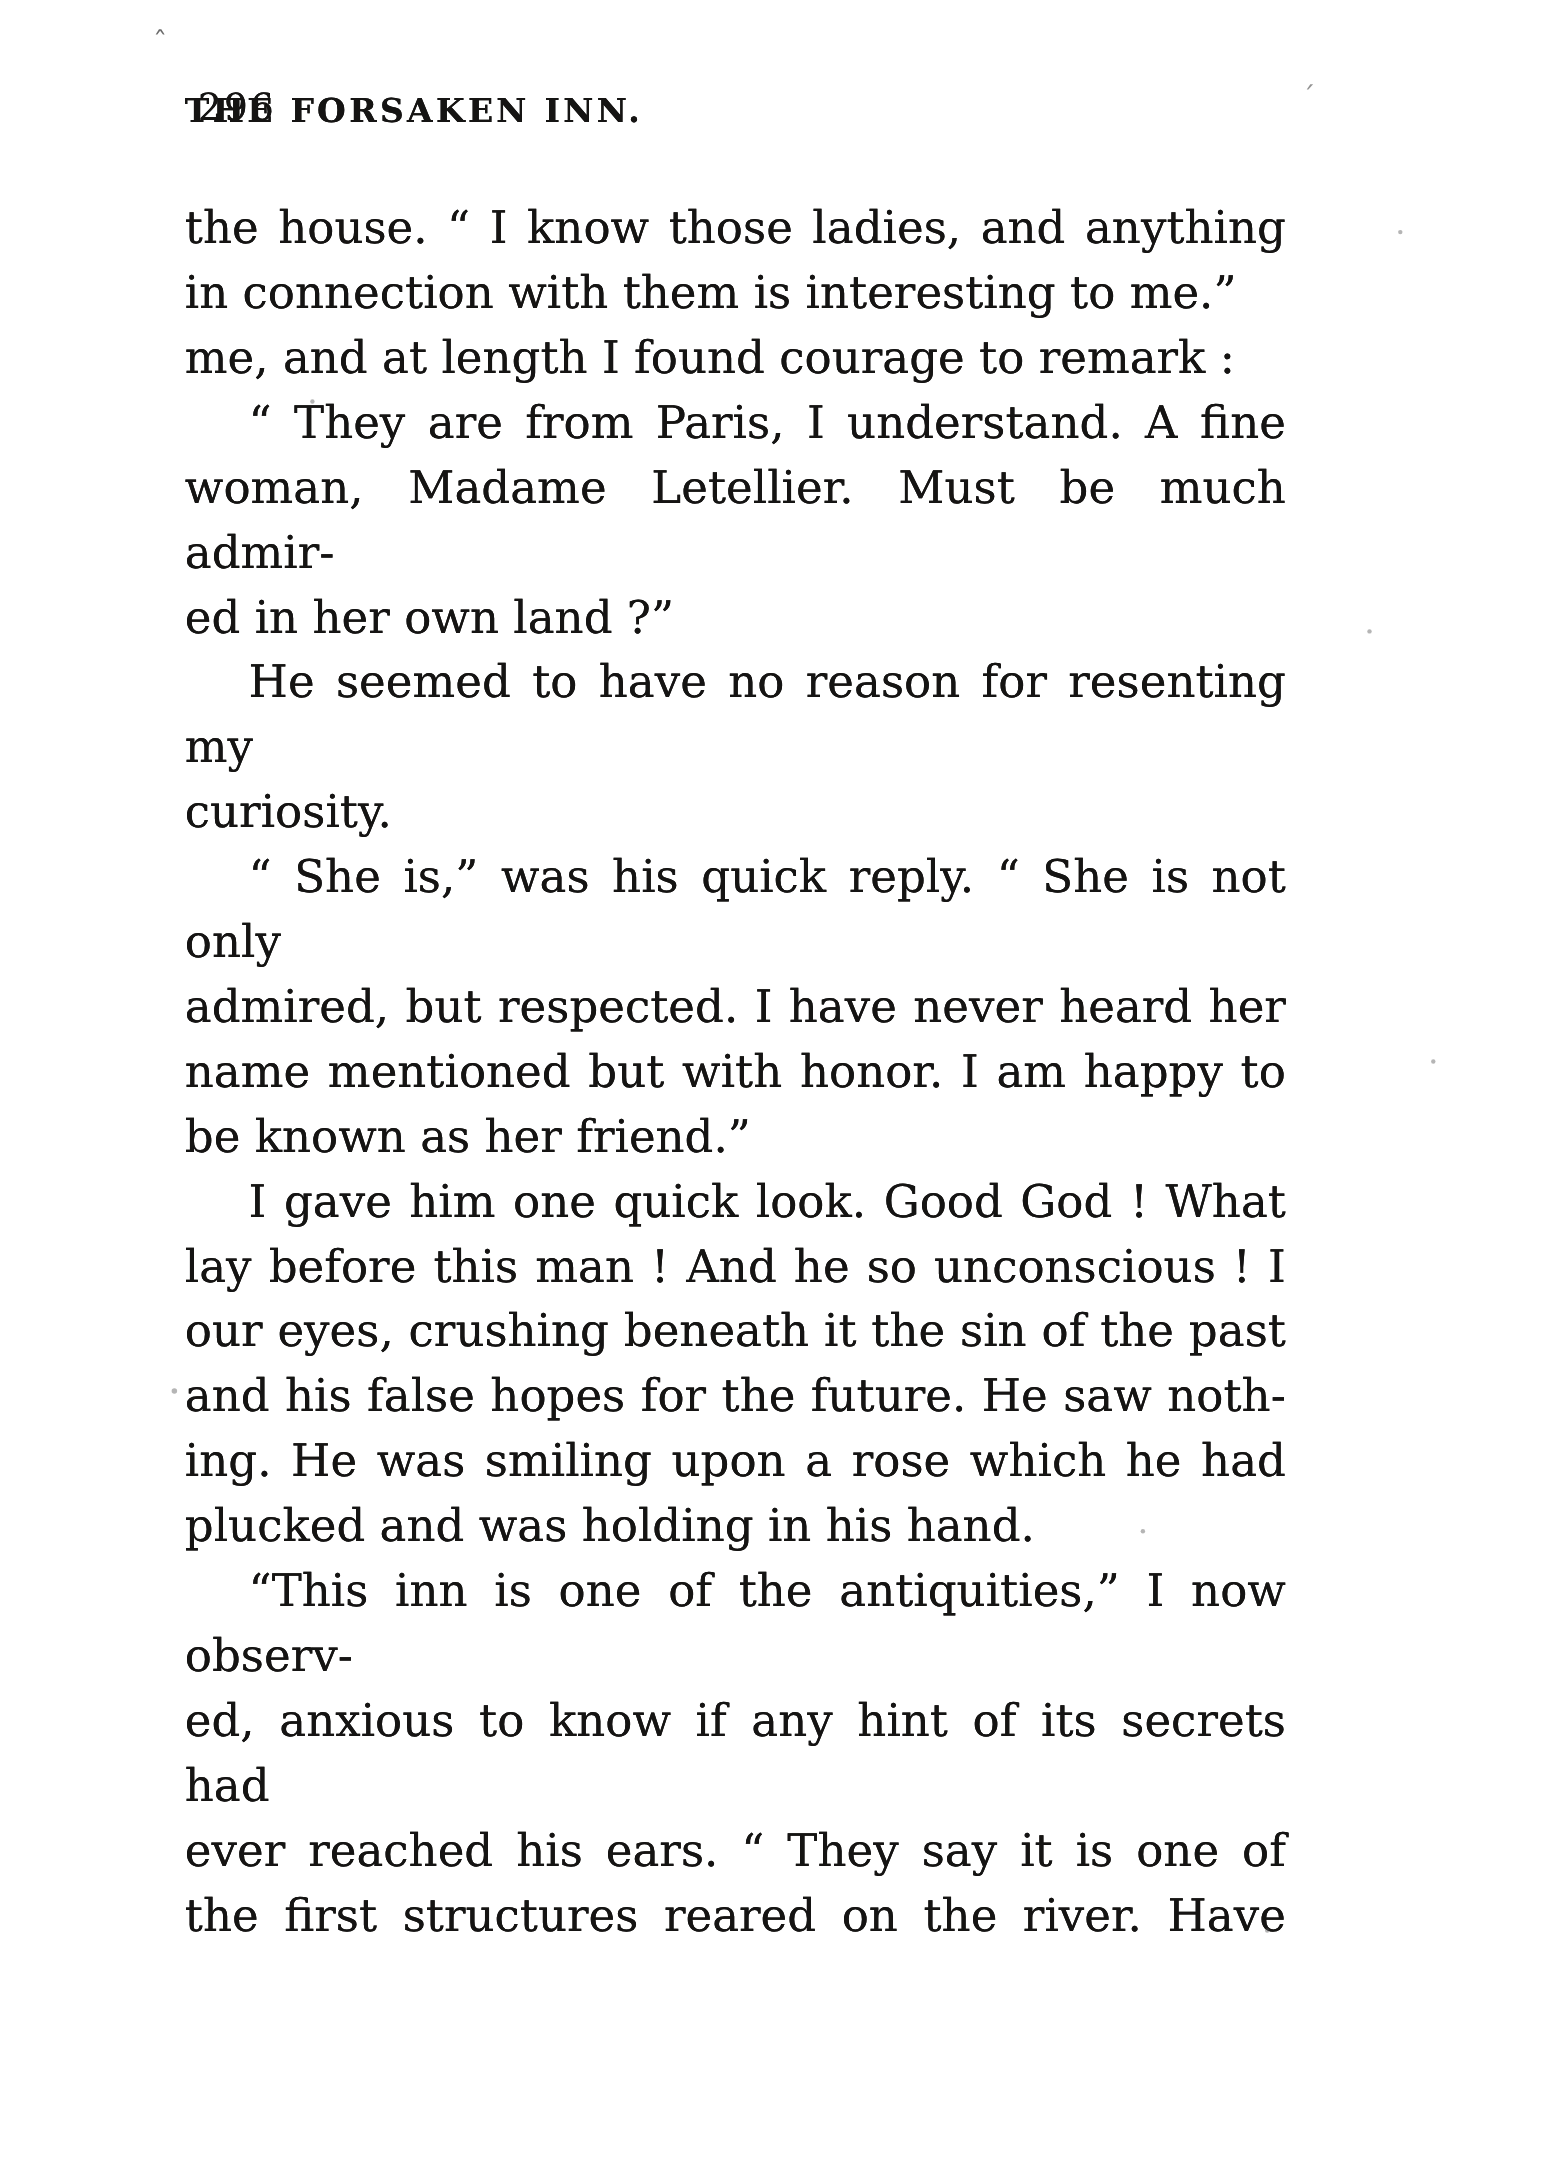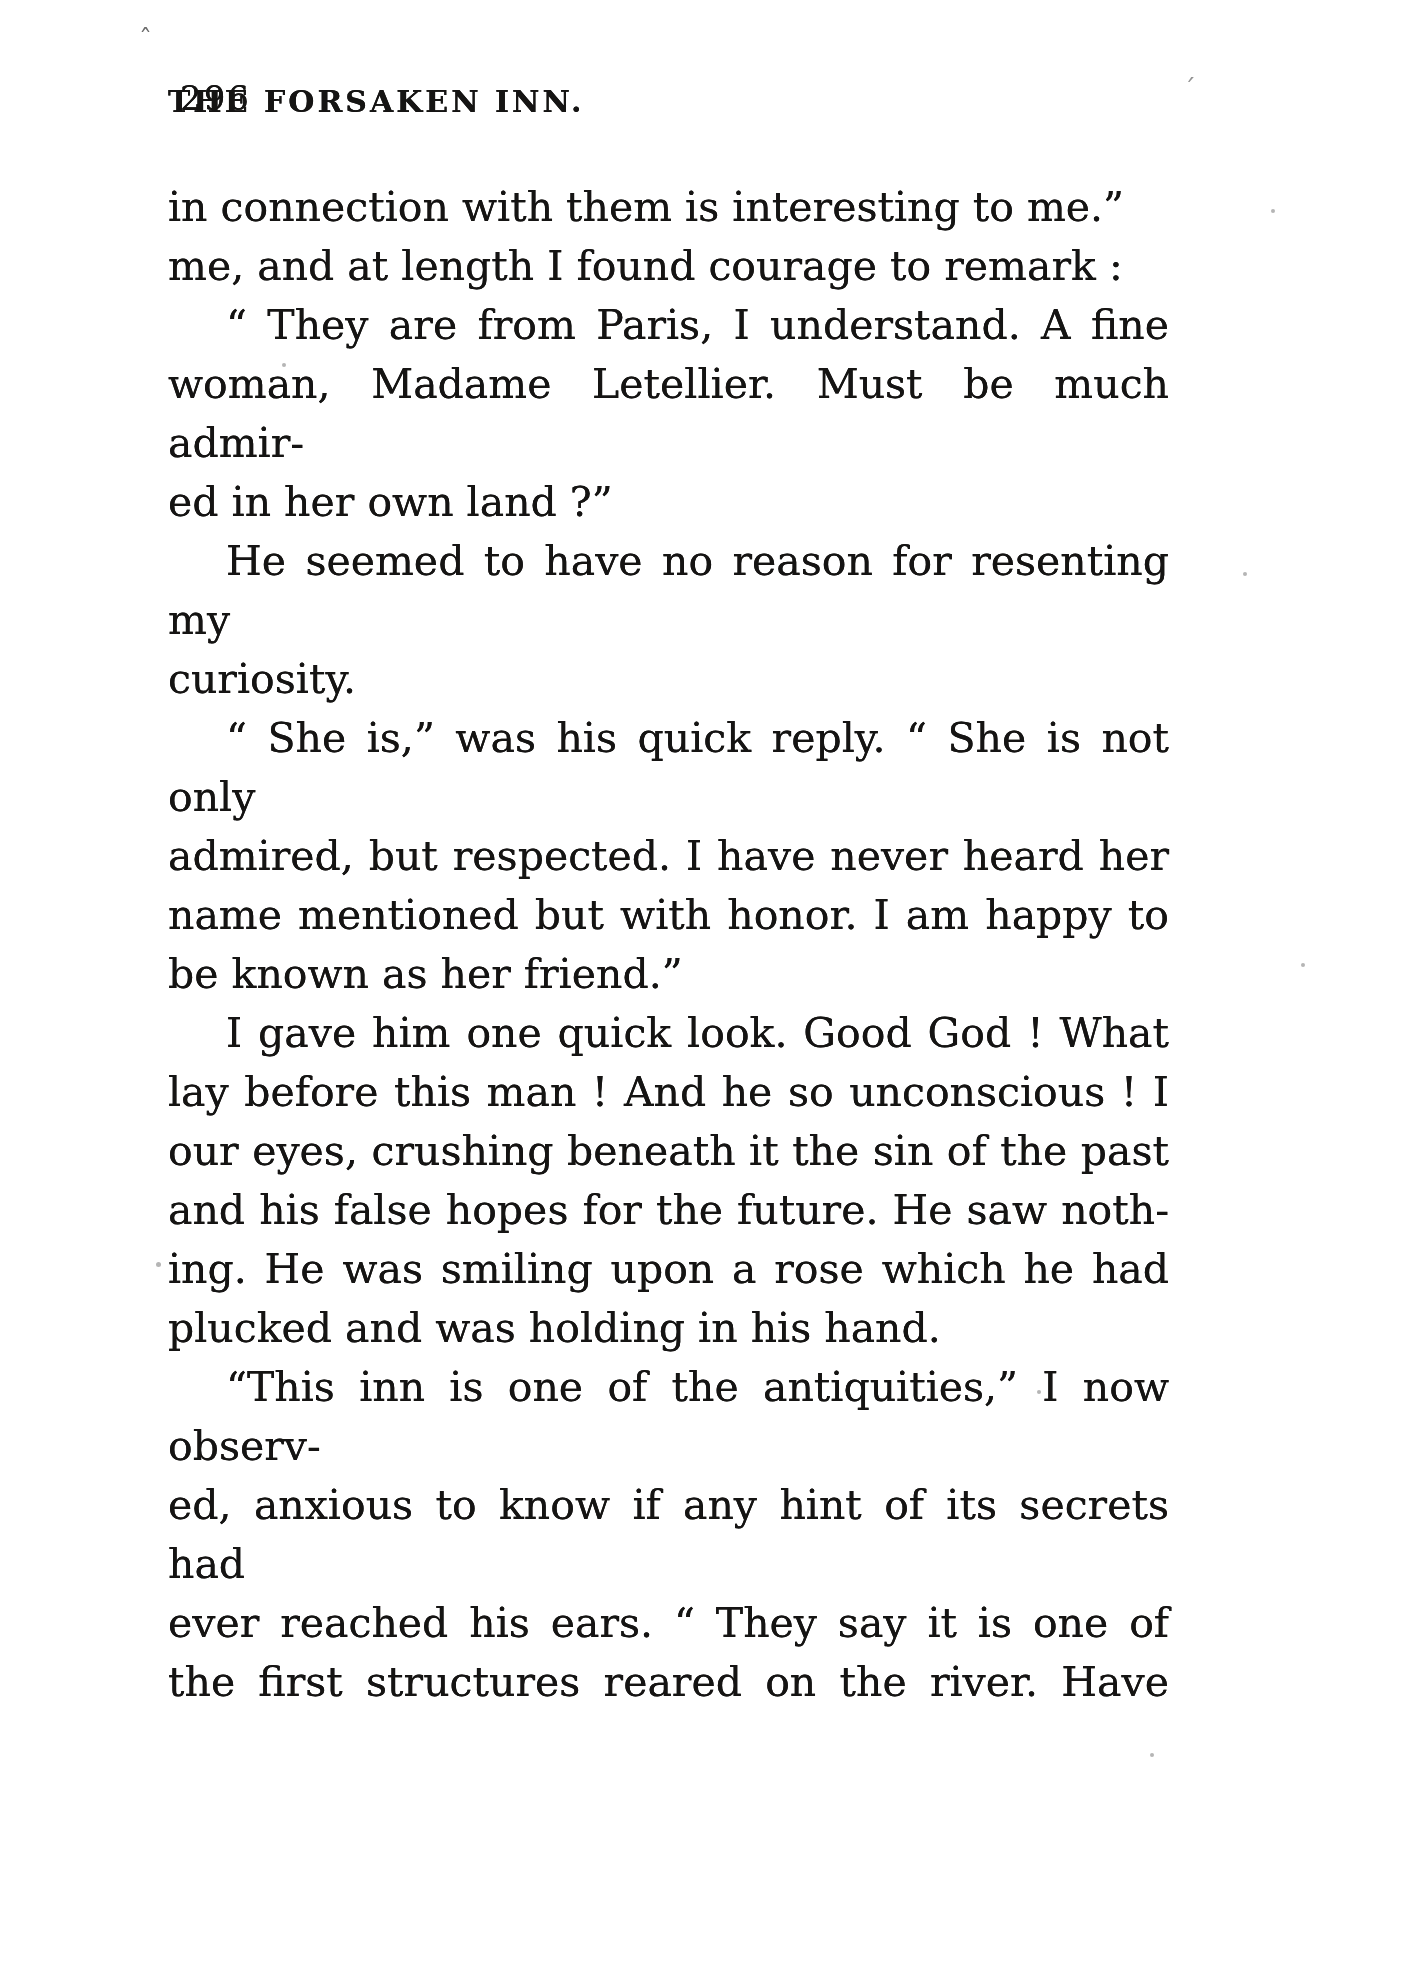--- a/index.html
+++ b/index.html
@@ -86,20 +86,21 @@
     <span class="page-num">296</span>
     <span class="running-title">THE FORSAKEN INN.</span>
   </div>
 
   <span class="artifact caret-mark">ˆ</span>
   <span class="artifact accent-mark">´</span>
 
   <div class="body-text">
 
     <div class="para">
+      <div class="line j">the house.  “ I know those ladies, and anything</div>
       <div class="line">in connection with them is interesting to me.”</div>
     </div>
 
     <div class="para">
       <div class="line">me, and at length I found courage to remark :</div>
     </div>
 
     <div class="para">
       <div class="line j ind">“ They are from Paris, I understand.  A fine</div>
       <div class="line j">woman, Madame Letellier.  Must be much admir-</div>

